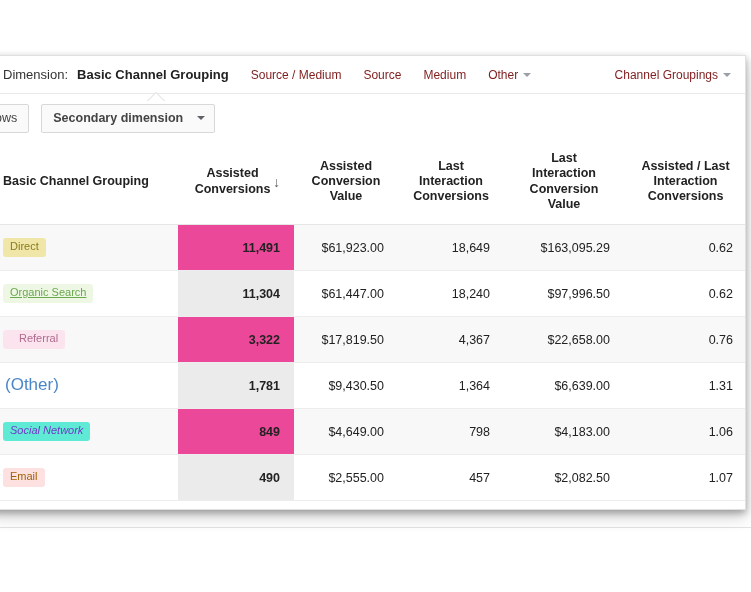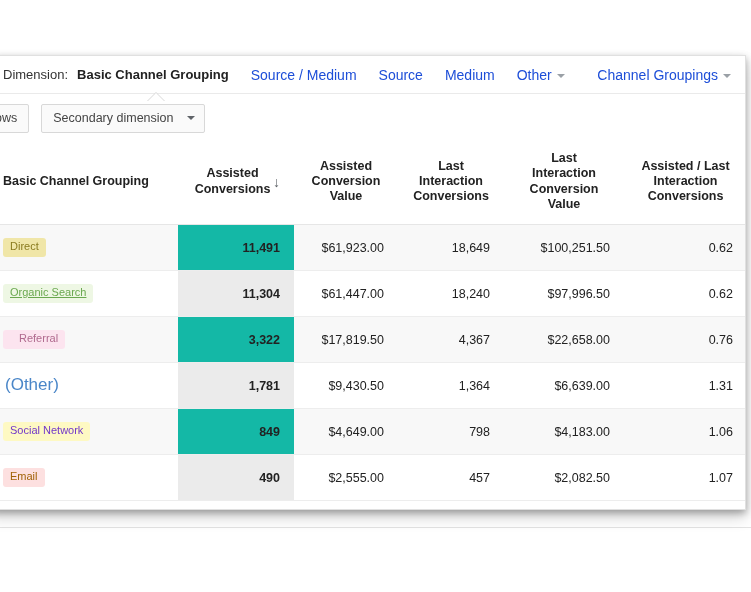--- a/index.html
+++ b/index.html
@@ -43,21 +43,21 @@
   }
   .dim-label {
     font-size: 13px; color: #333; font-weight: 400;
     margin-right: 9px;
   }
   .dim-active {
     font-size: 13px; color: #222; font-weight: bold;
     margin-right: 22px;
   }
   .dim-link {
-    font-size: 14px; color: #1d4ed8; margin-right: 22px; cursor: pointer;
+    font-size: 12px; color: #7f1d1d; margin-right: 22px; cursor: pointer;
   }
   .dim-link.last { margin-right: 0; }
   .dim-spacer { flex: 1 1 auto; }
   .caret-dn {
     display: inline-block;
     width: 0; height: 0; margin-left: 5px;
     vertical-align: 2px;
     border-left: 4px solid transparent;
     border-right: 4px solid transparent;
     border-top: 4px solid #9aa0a6;
@@ -93,21 +93,21 @@
     background: #fafafa;
     font-size: 12.5px;
     color: #444;
     cursor: pointer;
   }
   .btn-rows {
     margin-left: -42px;
     padding-left: 24px;
     margin-right: 12px;
   }
-  .btn-secondary { padding-right: 9px; }
+  .btn-secondary { padding-right: 9px; font-weight: bold; }
   .btn-secondary .caret-dn {
     margin-left: 14px;
     border-top-color: #5f6368;
   }
 
   
   table.report {
     width: 100%;
     border-collapse: collapse;
     table-layout: fixed;
@@ -140,21 +140,21 @@
   .sort-arrow {
     font-size: 14px;
     color: #5f6368;
     font-weight: normal;
     line-height: 1;
   }
 
   tbody tr { height: 46px; }
   tbody tr.odd td { background: #f8f8f8; }
   tbody tr.even td { background: #ffffff; }
-  tbody tr.odd td.sorted-col { background: #14b8a6; }
+  tbody tr.odd td.sorted-col { background: #ec4899; }
   tbody tr.even td.sorted-col { background: #ebebeb; }
   tbody td {
     border-bottom: 1px solid #ededed;
     padding: 0 14px;
     text-align: right;
   }
   tbody td.dim-cell {
     text-align: left;
     padding-left: 14px;
   }
@@ -238,21 +238,21 @@
           <th>Last Interaction Conversion Value</th>
           <th>Assisted / Last Interaction Conversions</th>
         </tr>
       </thead>
       <tbody>
           <tr class="odd">
             <td class="dim-cell"><span class="chip" style="background: rgb(240, 230, 168); color: rgb(138, 123, 31);">Direct</span></td>
             <td class="metric-strong sorted-col">11,491</td>
             <td>$61,923.00</td>
             <td>18,649</td>
-            <td>$100,251.50</td>
+            <td>$163,095.29</td>
             <td>0.62</td>
           </tr>
           <tr class="even">
             <td class="dim-cell"><span class="chip" style="background: rgb(238, 247, 228); color: rgb(106, 168, 79); text-decoration: underline;">Organic Search</span></td>
             <td class="metric-strong sorted-col">11,304</td>
             <td>$61,447.00</td>
             <td>18,240</td>
             <td>$97,996.50</td>
             <td>0.62</td>
           </tr>
@@ -266,21 +266,21 @@
           </tr>
           <tr class="even">
             <td class="dim-cell"><span class="chip-plain" style="color: rgb(74, 134, 200);">(Other)</span></td>
             <td class="metric-strong sorted-col">1,781</td>
             <td>$9,430.50</td>
             <td>1,364</td>
             <td>$6,639.00</td>
             <td>1.31</td>
           </tr>
           <tr class="odd">
-            <td class="dim-cell"><span class="chip" style="background: #fef9c3; color: rgb(114, 57, 201);">Social Network</span></td>
+            <td class="dim-cell"><span class="chip" style="background: #5eead4; color: rgb(114, 57, 201); font-style: italic;">Social Network</span></td>
             <td class="metric-strong sorted-col">849</td>
             <td>$4,649.00</td>
             <td>798</td>
             <td>$4,183.00</td>
             <td>1.06</td>
           </tr>
           <tr class="even">
             <td class="dim-cell"><span class="chip" style="background: rgb(253, 224, 224); color: #a16207;">Email</span></td>
             <td class="metric-strong sorted-col">490</td>
             <td>$2,555.00</td>

